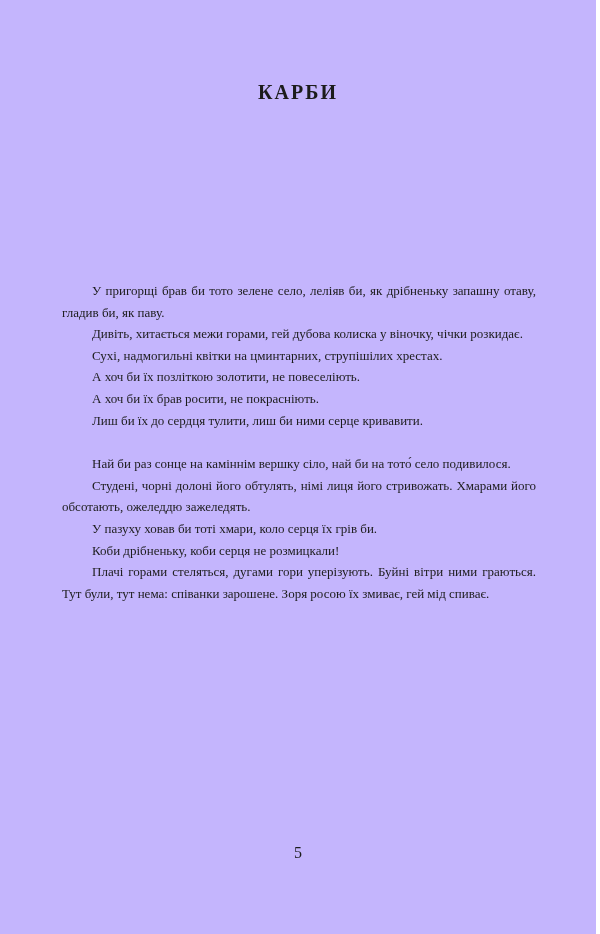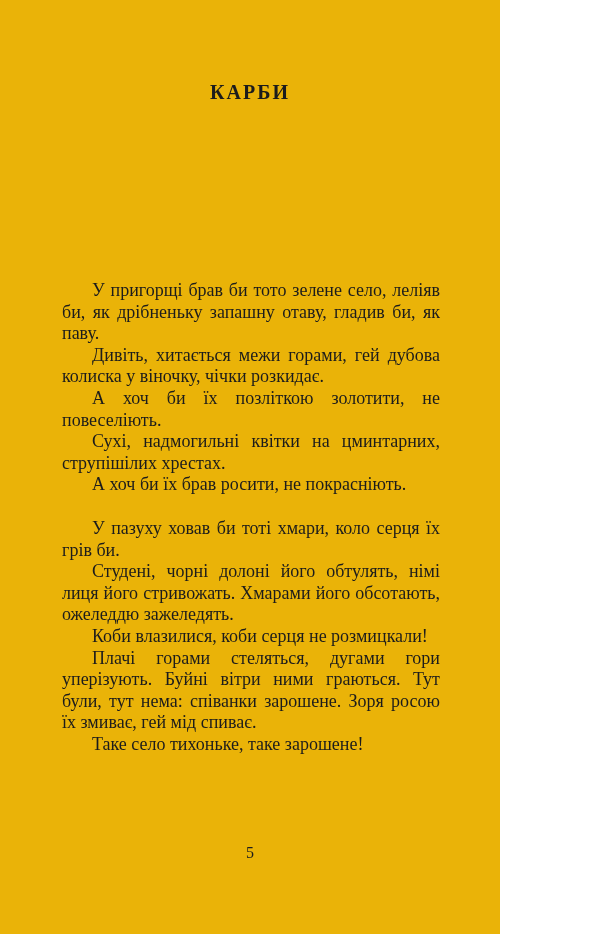--- a/index.html
+++ b/index.html
@@ -8,39 +8,39 @@
       background: #ffffff;
     }
     body {
       width: 600px;
       height: 934px;
       font-family: "Liberation Serif", "DejaVu Serif", serif;
       color: #1c1c1c;
     }
     .page {
       position: relative;
-      width: 500px;
+      width: 596px;
       height: 934px;
-      background: #eab308;
+      background: #c4b5fd;
       overflow: hidden;
       box-sizing: border-box;
     }
     .title {
       margin: 0;
       padding-top: 80px;
       text-align: center;
       font-size: 20px;
       line-height: 24px;
       font-weight: bold;
       letter-spacing: 2px;
       color: #1c1c1c;
     }
     .text-block {
       margin: 176px 60px 0 62px;
-      font-size: 18px;
+      font-size: 13px;
       line-height: 21.6px;
       text-align: justify;
       color: #1c1c1c;
     }
     .text-block p {
       margin: 0;
       padding: 0;
       text-indent: 30px;
     }
     .section-break {
@@ -61,32 +61,33 @@
 
 <div class="page">
 
   <h1 class="title">КАРБИ</h1>
 
   <div class="text-block">
 
     <div>
       <p>У пригорщі брав би тото зелене село, леліяв би, як дрібненьку запашну отаву, гладив би, як паву.</p>
       <p>Дивіть, хитається межи горами, гей дубова колиска у віночку, чічки розкидає.</p>
+      <p>Сухі, надмогильні квітки на цминтарних, струпішілих хрестах.</p>
       <p>А хоч би їх позліткою золотити, не повеселіють.</p>
-      <p>Сухі, надмогильні квітки на цминтарних, струпішілих хрестах.</p>
       <p>А хоч би їх брав росити, не покрасніють.</p>
+      <p>Лиш би їх до сердця тулити, лиш би ними серце кривавити.</p>
     </div>
 
     <div class="section-break"></div>
 
     <div>
+      <p>Най би раз сонце на каміннім вершку сіло, най би на тото́ село подивилося.</p>
+      <p>Студені, чорні долоні його обтулять, німі лиця його стривожать. Хмарами його обсотають, ожеледдю зажеледять.</p>
       <p>У пазуху ховав би тоті хмари, коло серця їх грів би.</p>
-      <p>Студені, чорні долоні його обтулять, німі лиця його стривожать. Хмарами його обсотають, ожеледдю зажеледять.</p>
-      <p>Коби влазилися, коби серця не розмицкали!</p>
+      <p>Коби дрібненьку, коби серця не розмицкали!</p>
       <p>Плачі горами стеляться, дугами гори уперізують. Буйні вітри ними граються. Тут були, тут нема: співанки зарошене. Зоря росою їх змиває, гей мід спиває.</p>
-      <p>Таке село тихоньке, таке зарошене!</p>
     </div>
 
   </div>
 
   <div class="page-number">5</div>
 
 </div>
 
 </body></html>

